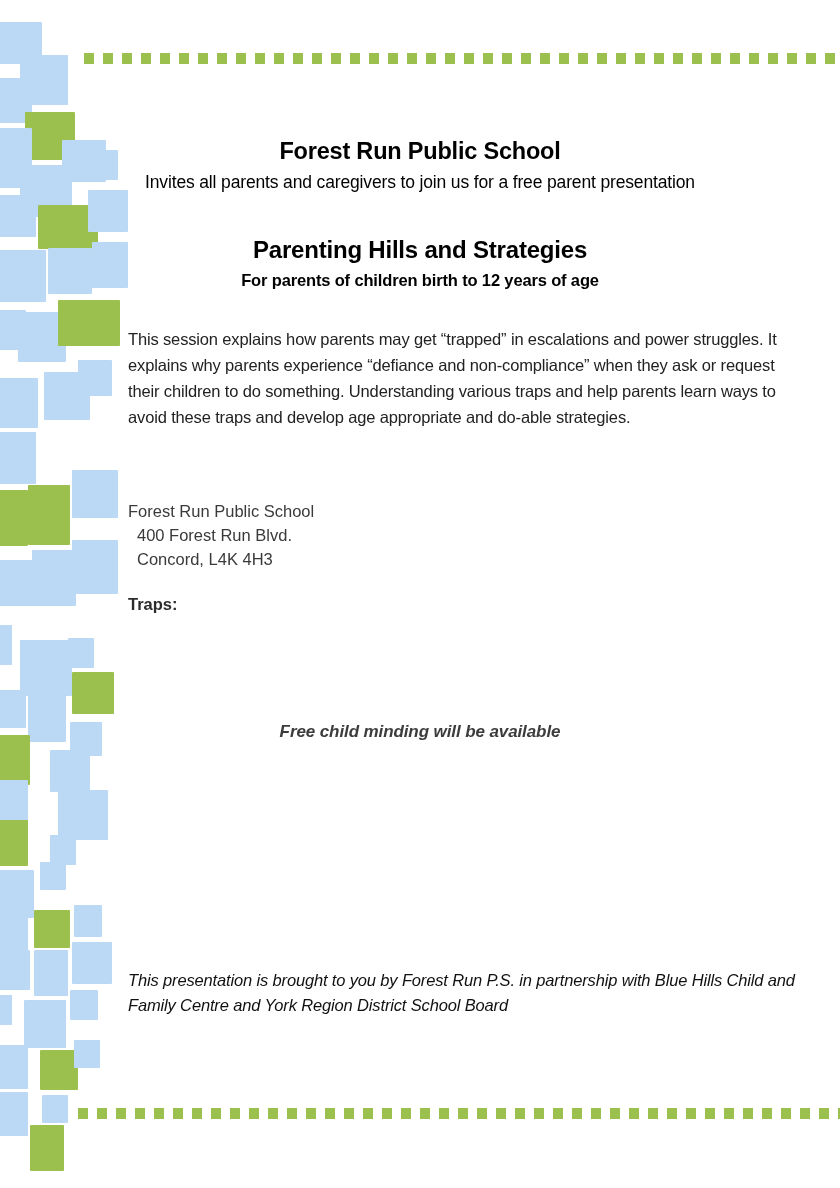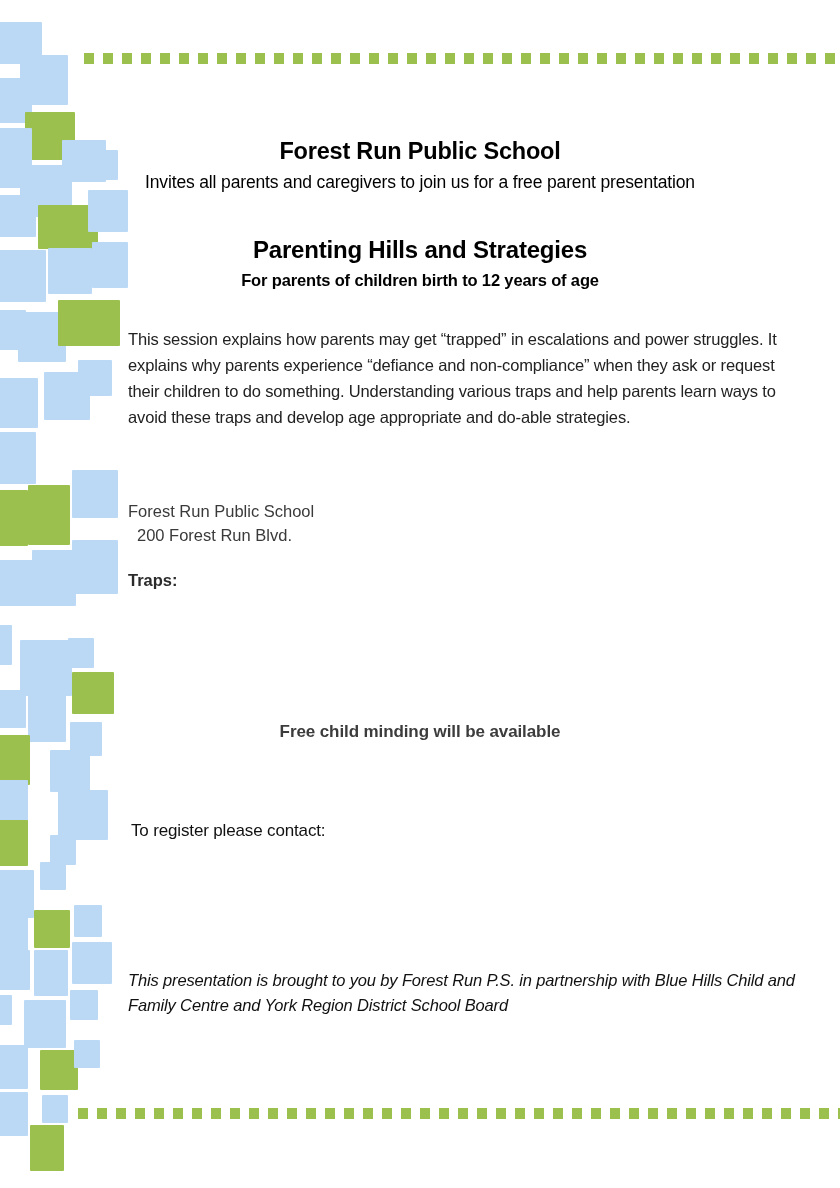--- a/index.html
+++ b/index.html
@@ -138,20 +138,21 @@
 
   .childminding {
     position: absolute;
     left: 0; top: 722px;
     width: 840px;
     text-align: center;
     font-size: 17px;
     font-weight: bold;
     color: #3c3c3c;
     letter-spacing: -0.1px;
+    font-style: italic;
   }
 
   .register {
     position: absolute;
     left: 126px;
     top: 819px;
     width: 600px;
     font-size: 17px;
     line-height: 24.5px;
     color: #111111;
@@ -337,33 +338,33 @@
 
     <div class="session-subtitle">For parents of children birth to 12 years of age</div>
 
     <div class="description">This session explains how parents may get “trapped” in escalations and power struggles.  It explains why parents experience “defiance and non-compliance” when they ask or request their children to do something.  Understanding various traps and help parents learn ways to avoid these traps and develop age appropriate and do-able strategies.</div>
 
     <div class="details">
 
       <div class="detail-row">
         <div class="detail-values">
           <div>Forest Run Public School</div>
-          <div class="indent-1">200 Forest Run Blvd.</div>
+          <div class="indent-1">400 Forest Run Blvd.</div>
+          <div class="indent-1">Concord, L4K 4H3</div>
         </div>
       </div>
 
 
       <div class="detail-row">
         <div class="detail-label">Traps:</div>
       </div>
 
     </div>
 
     <div class="childminding">Free child minding will be available</div>
 
     <div class="register">
-      <div class="lead">To register please contact:</div>
     </div>
 
     <div class="footer-note">This presentation is brought to you by Forest Run P.S. in partnership with Blue Hills Child and Family Centre and York Region District School Board</div>
 
   </div>
 </div>
 
 </body></html>

